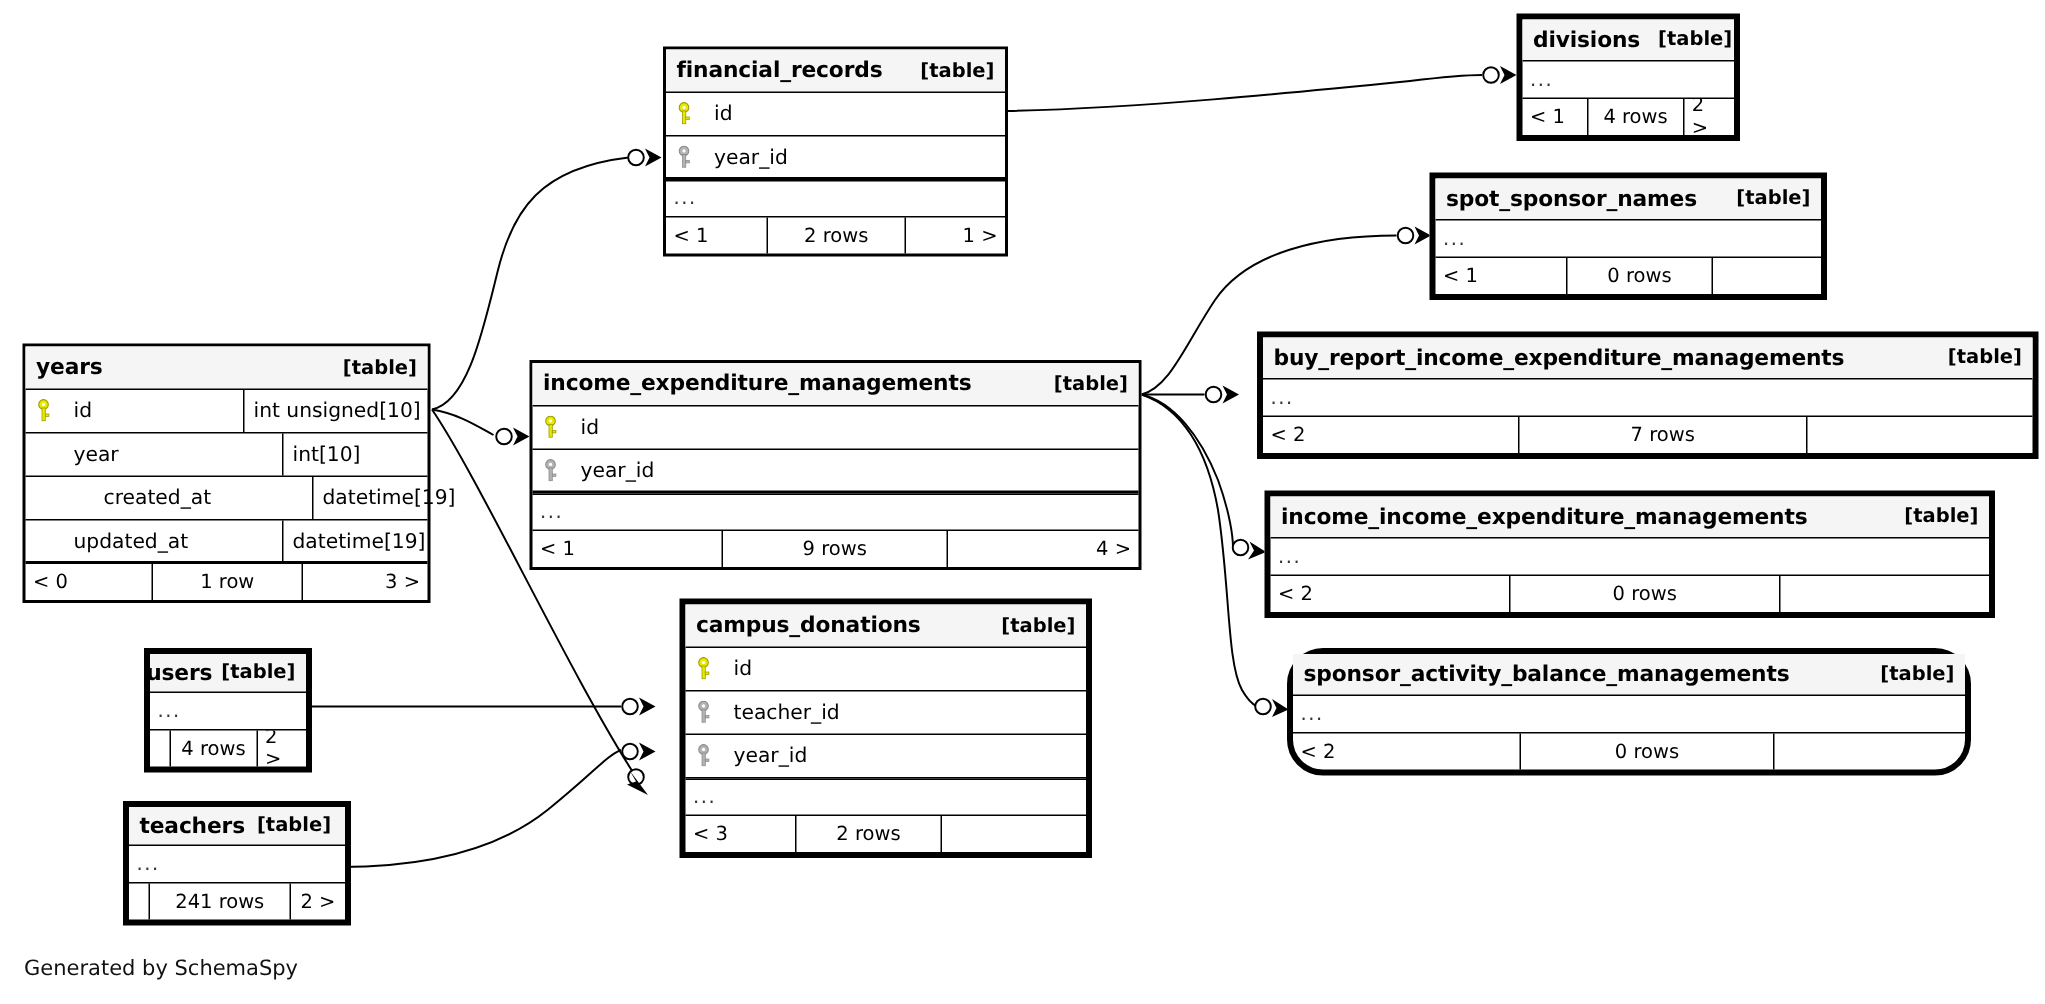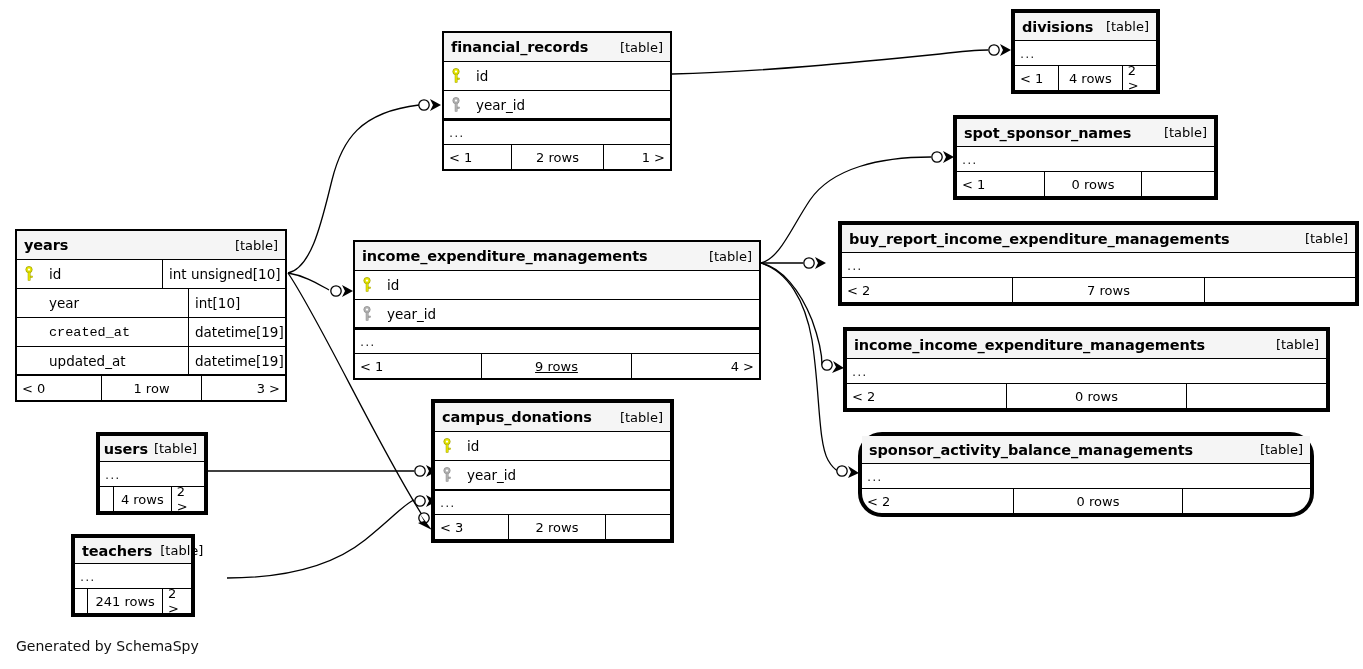--- a/index.html
+++ b/index.html
@@ -53,20 +53,21 @@
   .tbl-name {
     font-weight: bold;
     font-size: 14.5px;
     color: #000000;
     letter-spacing: -0.1px;
   }
   .tbl-tag {
     font-size: 13px;
     color: #000000;
     padding-left: 12px;
+    font-weight: bold;
   }
   .tbl-row {
     display: flex;
     align-items: center;
     border-bottom: 1px solid #000000;
     height: 29px;
     box-sizing: border-box;
     font-size: 13.5px;
     color: #000000;
     white-space: nowrap;
@@ -214,21 +215,21 @@
       </div>
       <div class="col-type" style="flex:1 1 auto;">int unsigned[10]</div>
     </div>
     <div class="tbl-row">
       <div class="col-left" style="width:139px; flex:0 0 139px; padding-left:32px;">
         <span class="col-name">year</span>
       </div>
       <div class="col-type" style="flex:1 1 auto;">int[10]</div>
     </div>
     <div class="tbl-row">
-      <div class="col-left" style="width:139px; flex:0 0 139px; padding-left:32px;font-family:Liberation Mono, monospace;">
+      <div class="col-left" style="width:139px; flex:0 0 139px; padding-left:52px;">
         <span class="col-name">created_at</span>
       </div>
       <div class="col-type" style="flex:1 1 auto;">datetime[19]</div>
     </div>
     <div class="tbl-row sep-thick">
       <div class="col-left" style="width:139px; flex:0 0 139px; padding-left:32px;">
         <span class="col-name">updated_at</span>
       </div>
       <div class="col-type" style="flex:1 1 auto;">datetime[19]</div>
     </div>
@@ -323,21 +324,21 @@
           <circle cx="6" cy="3.6" r="1.1" fill="#ffffff"></circle>
           <rect x="5" y="6" width="2.2" height="8.5" fill="#b3b3b3" stroke="#8a8a8a" stroke-width="0.5"></rect>
           <rect x="7.2" y="10" width="2.4" height="1.6" fill="#b3b3b3" stroke="#8a8a8a" stroke-width="0.5"></rect>
         </svg>
         <span class="col-name">year_id</span>
       </div>
     </div>
     <div class="ellipsis-row">...</div>
     <div class="footer-row">
       <div class="footer-cell fc-left" style="width:127px;">&lt; 1</div>
-      <div class="footer-cell fc-center" style="width:150px;text-decoration:underline;">9 rows</div>
+      <div class="footer-cell fc-center" style="width:150px;">9 rows</div>
       <div class="footer-cell fc-right" style="flex:1 1 auto;">4 &gt;</div>
     </div>
   </div>
 
   <div class="table-node" style="left:838px; top:221px; width:521px;">
     <div class="tbl-header" style="height:28px;">
       <span class="tbl-name">buy_report_income_expenditure_managements</span>
       <span class="tbl-tag">[table]</span>
     </div>
     <div class="ellipsis-row" style="border-top:none;">...</div>
@@ -367,34 +368,45 @@
       <span class="tbl-tag">[table]</span>
     </div>
     <div class="ellipsis-row" style="border-top:none;">...</div>
     <div class="footer-row">
       <div class="footer-cell fc-left" style="width:152px;">&lt; 2</div>
       <div class="footer-cell fc-center" style="width:169px;">0 rows</div>
       <div class="footer-cell fc-right" style="flex:1 1 auto;"></div>
     </div>
   </div>
 
-  <div class="table-node" style="left:431px; top:399px; width:243px;">
+  <div class="table-node" style="left:453px; top:399px; width:275px;">
     <div class="tbl-header">
       <span class="tbl-name">campus_donations</span>
       <span class="tbl-tag">[table]</span>
     </div>
     <div class="tbl-row">
       <div class="col-left">
         <svg class="key-icon" viewBox="0 0 12 16">
           <circle cx="6" cy="3.6" r="3.2" fill="#e8e800" stroke="#9a9a00" stroke-width="0.7"></circle>
           <circle cx="6" cy="3.6" r="1.1" fill="#ffffff"></circle>
           <rect x="5" y="6" width="2.2" height="8.5" fill="#e8e800" stroke="#9a9a00" stroke-width="0.5"></rect>
           <rect x="7.2" y="10" width="2.4" height="1.6" fill="#e8e800" stroke="#9a9a00" stroke-width="0.5"></rect>
         </svg>
         <span class="col-name">id</span>
+      </div>
+    </div>
+    <div class="tbl-row">
+      <div class="col-left">
+        <svg class="key-icon" viewBox="0 0 12 16">
+          <circle cx="6" cy="3.6" r="3.2" fill="#b3b3b3" stroke="#8a8a8a" stroke-width="0.7"></circle>
+          <circle cx="6" cy="3.6" r="1.1" fill="#ffffff"></circle>
+          <rect x="5" y="6" width="2.2" height="8.5" fill="#b3b3b3" stroke="#8a8a8a" stroke-width="0.5"></rect>
+          <rect x="7.2" y="10" width="2.4" height="1.6" fill="#b3b3b3" stroke="#8a8a8a" stroke-width="0.5"></rect>
+        </svg>
+        <span class="col-name">teacher_id</span>
       </div>
     </div>
     <div class="tbl-row">
       <div class="col-left">
         <svg class="key-icon" viewBox="0 0 12 16">
           <circle cx="6" cy="3.6" r="3.2" fill="#b3b3b3" stroke="#8a8a8a" stroke-width="0.7"></circle>
           <circle cx="6" cy="3.6" r="1.1" fill="#ffffff"></circle>
           <rect x="5" y="6" width="2.2" height="8.5" fill="#b3b3b3" stroke="#8a8a8a" stroke-width="0.5"></rect>
           <rect x="7.2" y="10" width="2.4" height="1.6" fill="#b3b3b3" stroke="#8a8a8a" stroke-width="0.5"></rect>
         </svg>
@@ -415,21 +427,21 @@
       <span class="tbl-tag" style="padding-left:6px;">[table]</span>
     </div>
     <div class="ellipsis-row" style="border-top:none;">...</div>
     <div class="footer-row">
       <div class="footer-cell fc-left" style="width:14px;"></div>
       <div class="footer-cell fc-center" style="width:60px;">4 rows</div>
       <div class="footer-cell fc-center" style="flex:1 1 auto;">2 &gt;</div>
     </div>
   </div>
 
-  <div class="table-node" style="left:71px; top:534px; width:124px;">
+  <div class="table-node" style="left:82px; top:534px; width:152px;">
     <div class="tbl-header" style="height:26px; justify-content:flex-start;">
       <span class="tbl-name">teachers</span>
       <span class="tbl-tag" style="padding-left:8px;">[table]</span>
     </div>
     <div class="ellipsis-row" style="border-top:none;">...</div>
     <div class="footer-row">
       <div class="footer-cell fc-left" style="width:14px;"></div>
       <div class="footer-cell fc-center" style="width:94px;">241 rows</div>
       <div class="footer-cell fc-center" style="flex:1 1 auto;">2 &gt;</div>
     </div>

